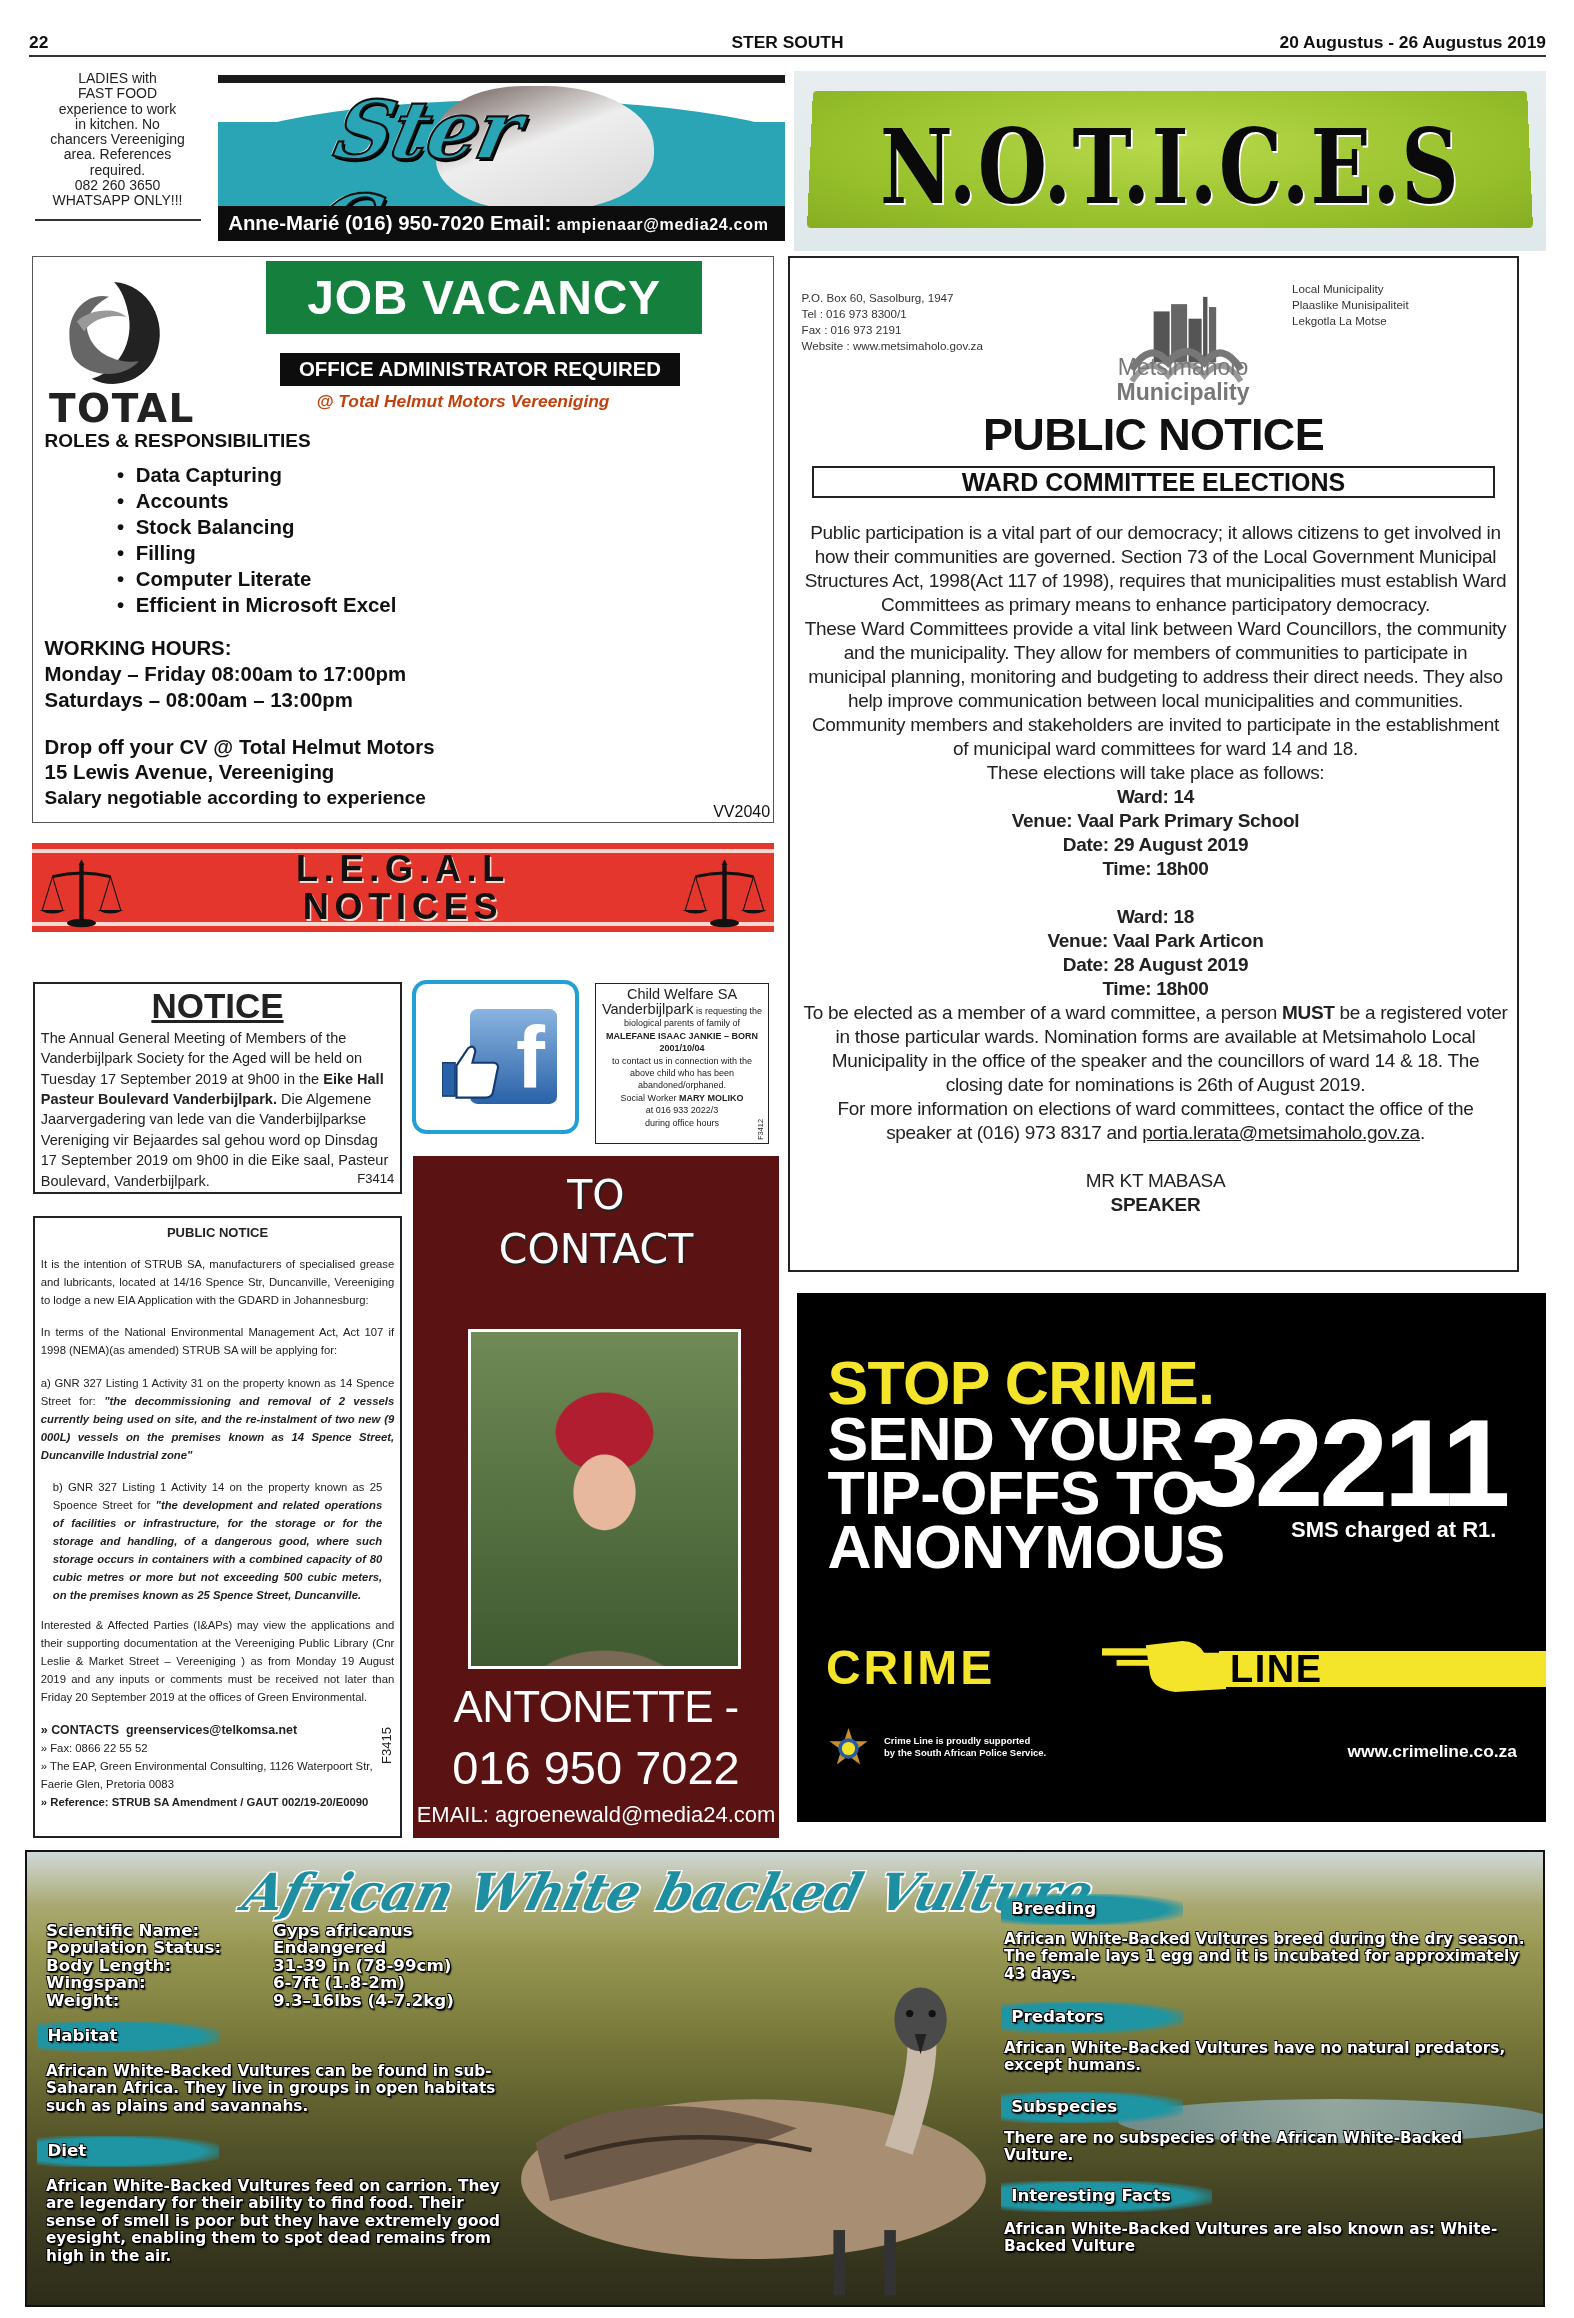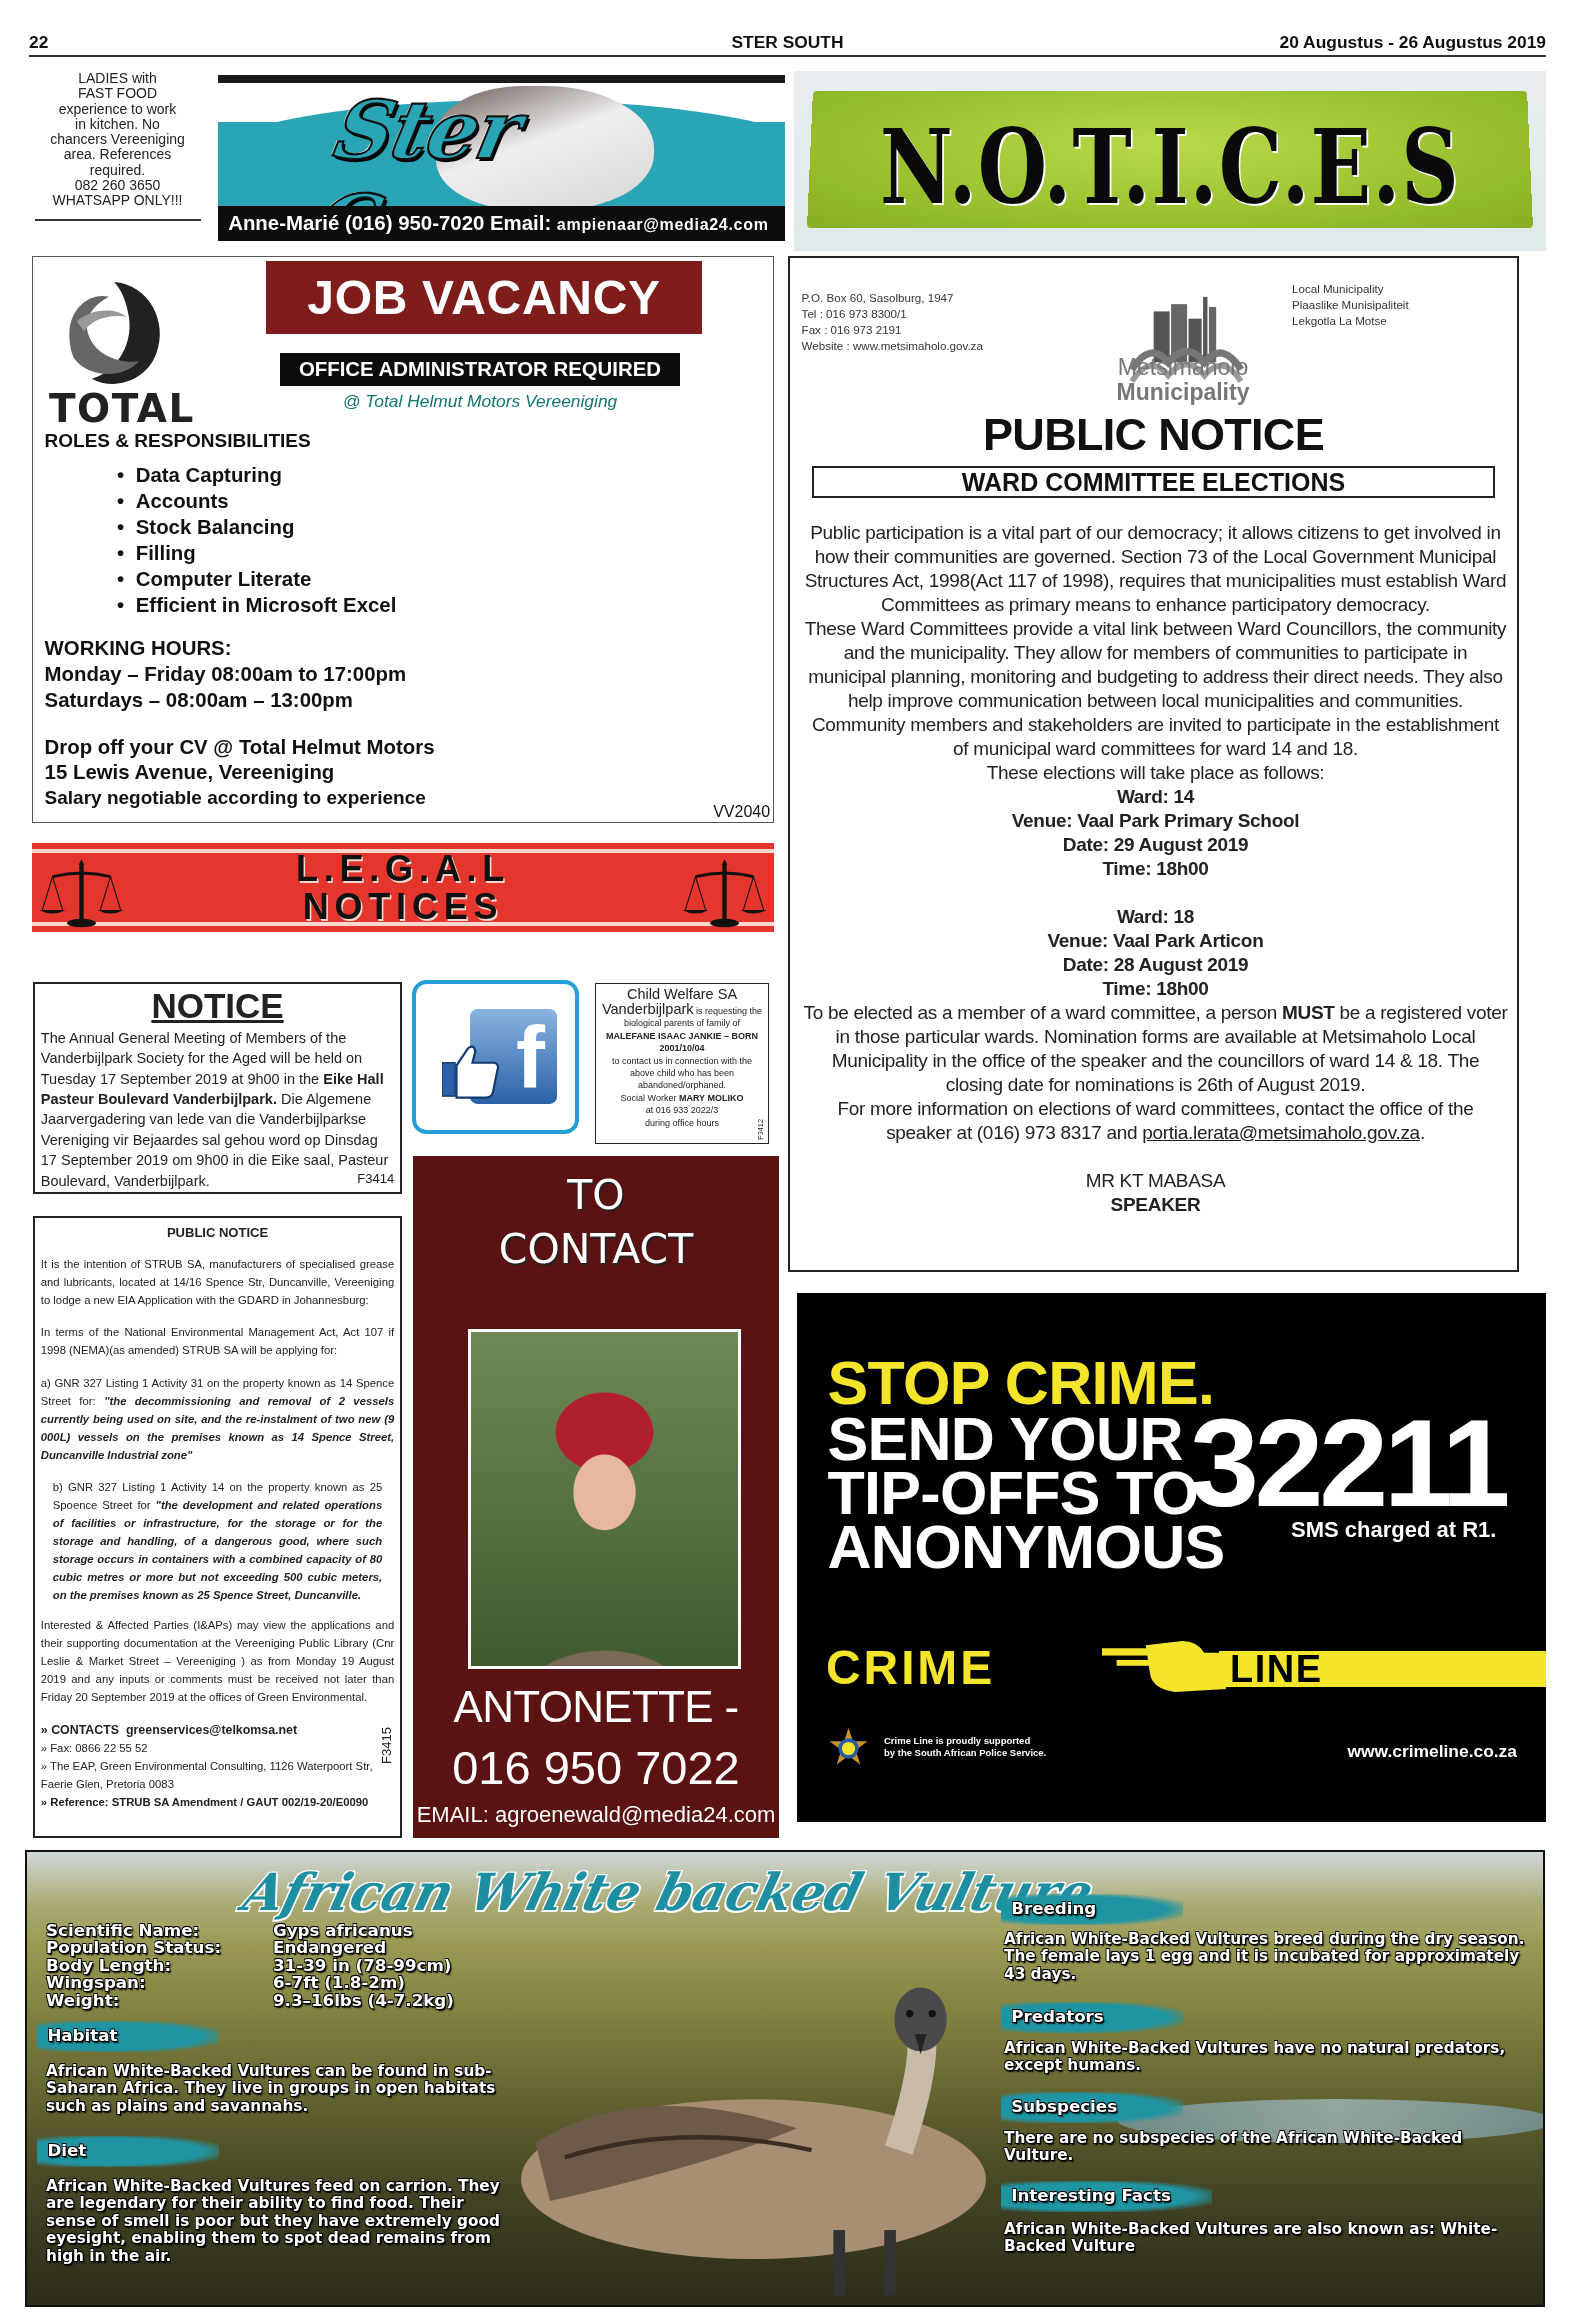--- a/index.html
+++ b/index.html
@@ -28,23 +28,23 @@
 
   
   .notices { left: 794px; top: 71px; width: 752px; height: 180px; background: linear-gradient(180deg,#e8eef0,#dfe8ea); overflow: hidden; }
   .notices .cloth { position: absolute; left: 16px; top: 19px; width: 720px; height: 138px; background: radial-gradient(ellipse at 50% 40%, #b8d94a, #95be2a 70%, #86ad22); border-radius: 4.4px; transform: perspective(582px) rotateX(4deg); }
   .notices .txt { position: absolute; left: 0; right: 0; top: 36px; text-align: center; font-family: "DejaVu Serif", serif; font-weight: bold; font-size: 102px; letter-spacing: 1.5px; color: #0a0a0a; text-shadow: 2.2px 2.2px 0 #fff; transform: scaleX(0.78); }
 
   
   .job { left: 32px; top: 256px; width: 742px; height: 567px; border: 1.5px solid #555; background: #fff; }
   .job .logo { position: absolute; left: 19px; top: 14.5px; width: 124px; height: 124px; }
   .job .total { position: absolute; left: 16px; top: 129px; font-family: "DejaVu Sans", sans-serif; font-weight: bold; font-size: 39px; letter-spacing: 1.5px; color: #222; }
-  .job .vac { position: absolute; left: 233px; top: 4.4px; width: 436px; height: 73px; background: #7f1d1d; color: #fff; font-weight: bold; font-size: 48px; text-align: center; line-height: 73px; letter-spacing: 0.7px; }
+  .job .vac { position: absolute; left: 233px; top: 4.4px; width: 436px; height: 73px; background: #15803d; color: #fff; font-weight: bold; font-size: 48px; text-align: center; line-height: 73px; letter-spacing: 0.7px; }
   .job .req { position: absolute; left: 247px; top: 96px; width: 400px; height: 33px; background: #0d0d0d; color: #fff; font-weight: bold; font-size: 20.4px; text-align: center; line-height: 33px; }
-  .job .at { position: absolute; left: 247px; top: 134px; width: 400px; text-align: center; font-style: italic; font-size: 17.4px; color: #0f766e; }
+  .job .at { position: absolute; left: 230px; top: 134px; width: 400px; text-align: center; font-style: italic; font-size: 17.4px; color: #c2410c; font-weight: bold; }
   .job .roles-h { position: absolute; left: 11.6px; top: 173px; font-weight: bold; font-size: 19px; }
   .job ul { position: absolute; left: 84px; top: 205px; list-style: none; }
   .job ul li { font-weight: bold; font-size: 20.4px; line-height: 26px; }
   .job ul li::before { content: "•"; margin-right: 11.6px; }
   .job .wh { position: absolute; left: 11.6px; top: 378px; font-weight: bold; font-size: 20.4px; line-height: 26px; }
   .job .drop { position: absolute; left: 11.6px; top: 478px; font-weight: bold; font-size: 20.4px; line-height: 25px; }
   .job .drop .sal { font-size: 19px; }
   .job .ref { position: absolute; right: 2.9px; bottom: 1.5px; font-size: 16px; }
 
   

